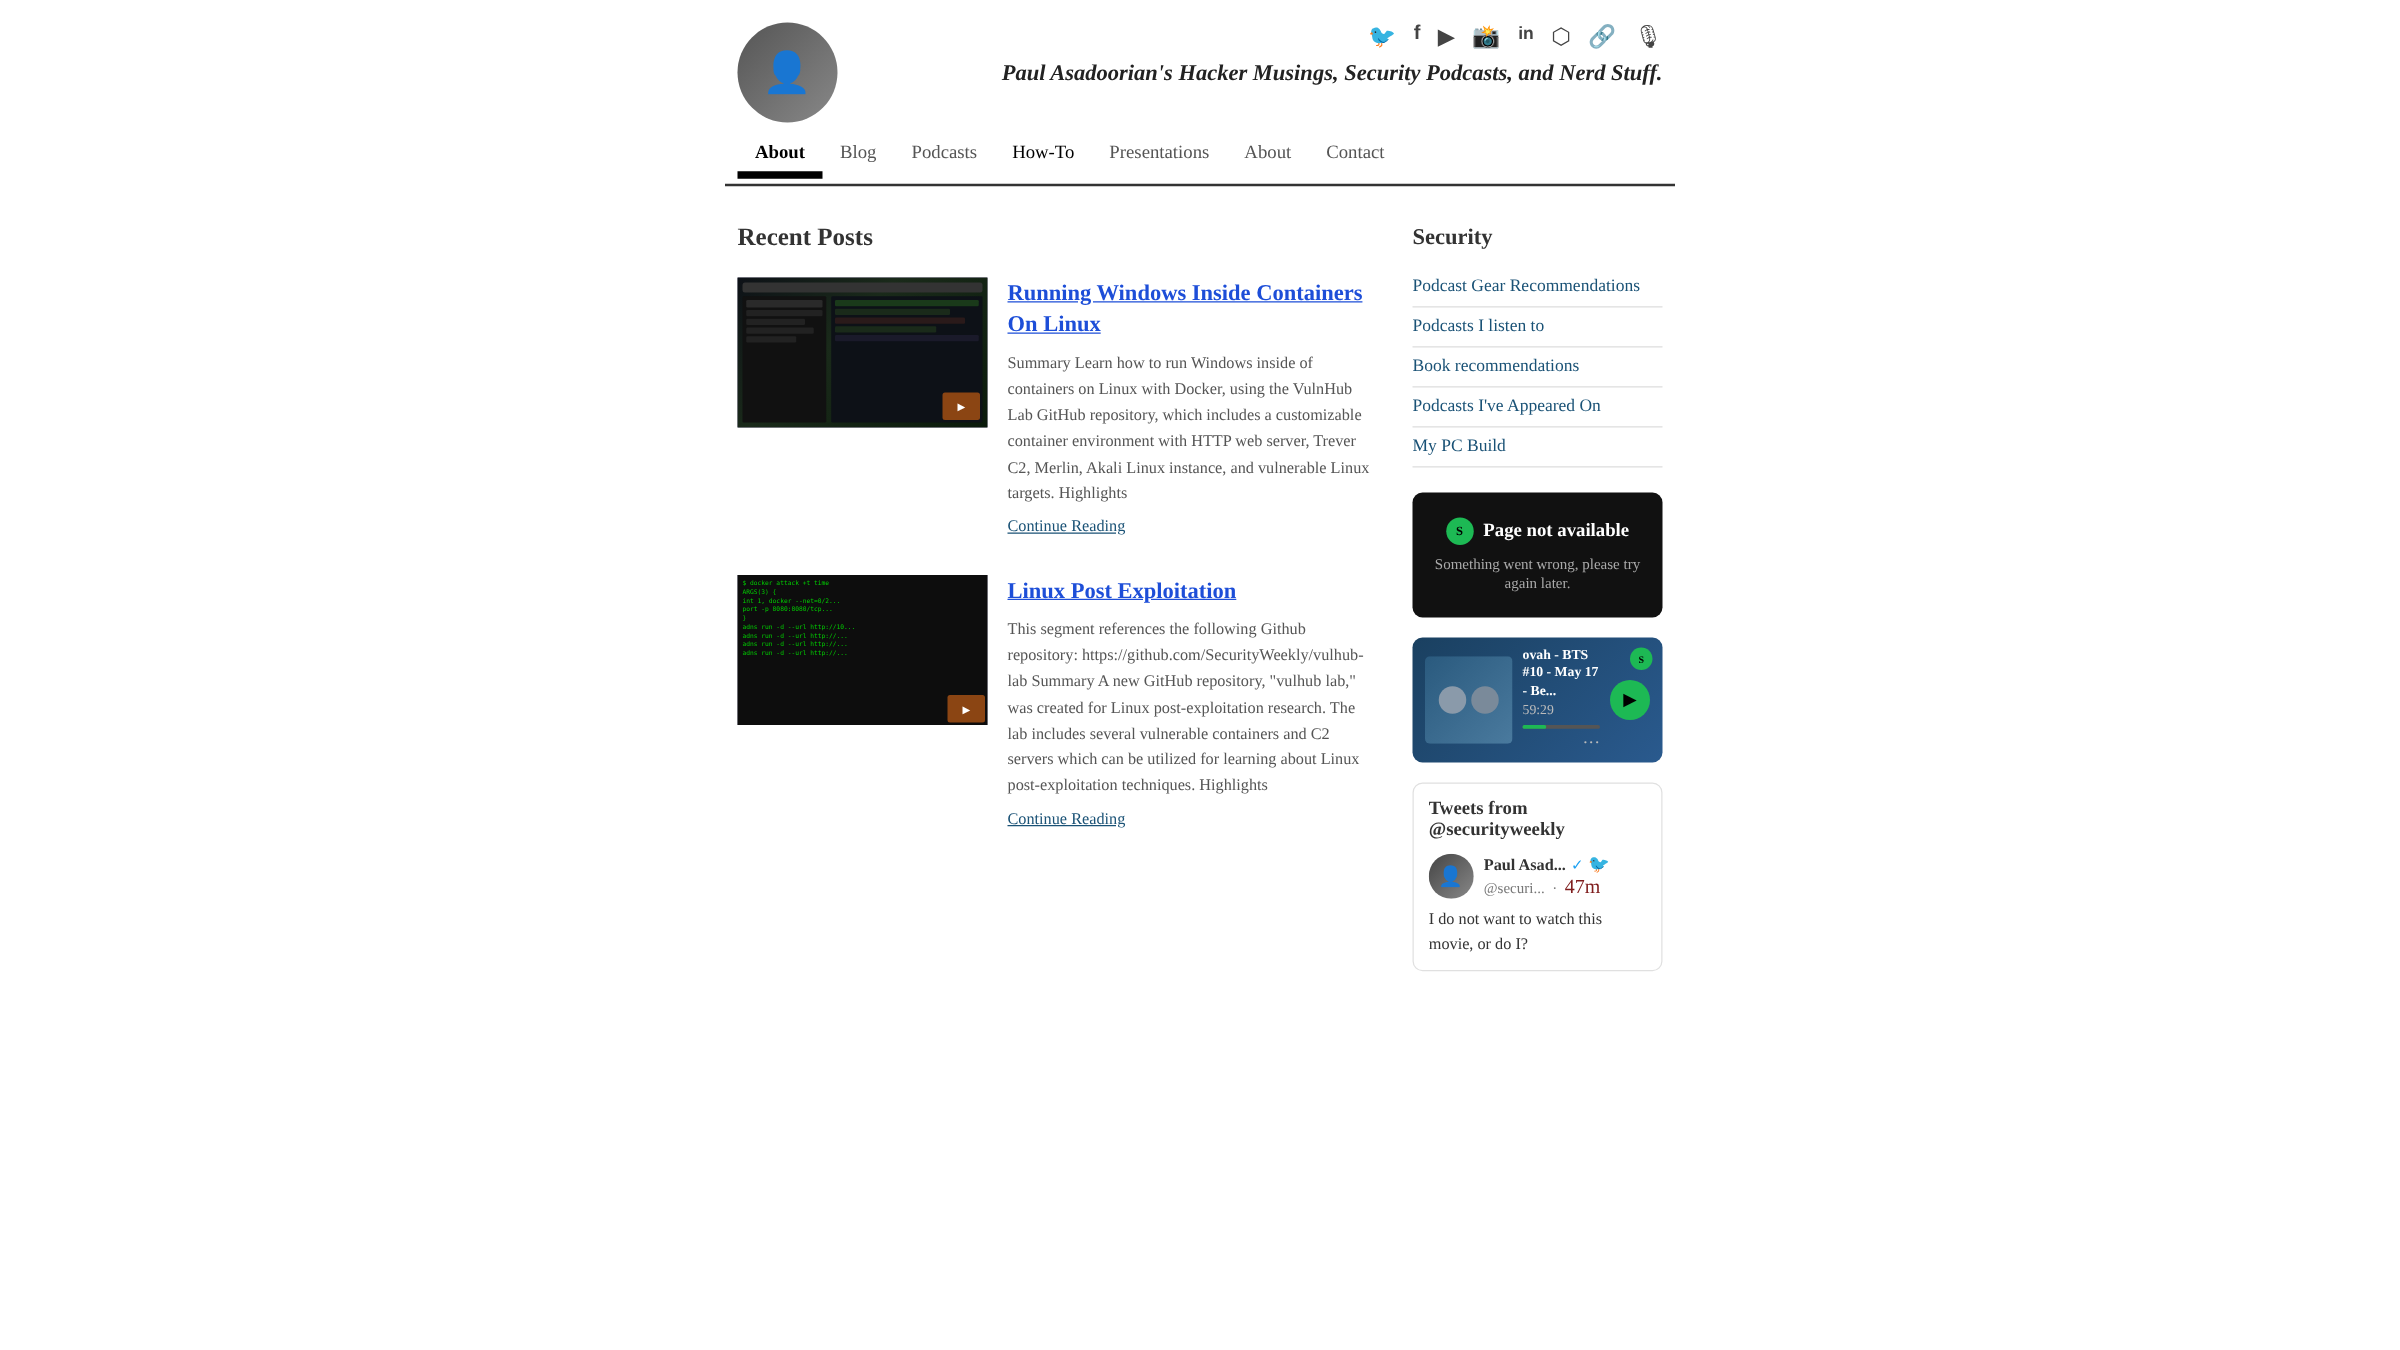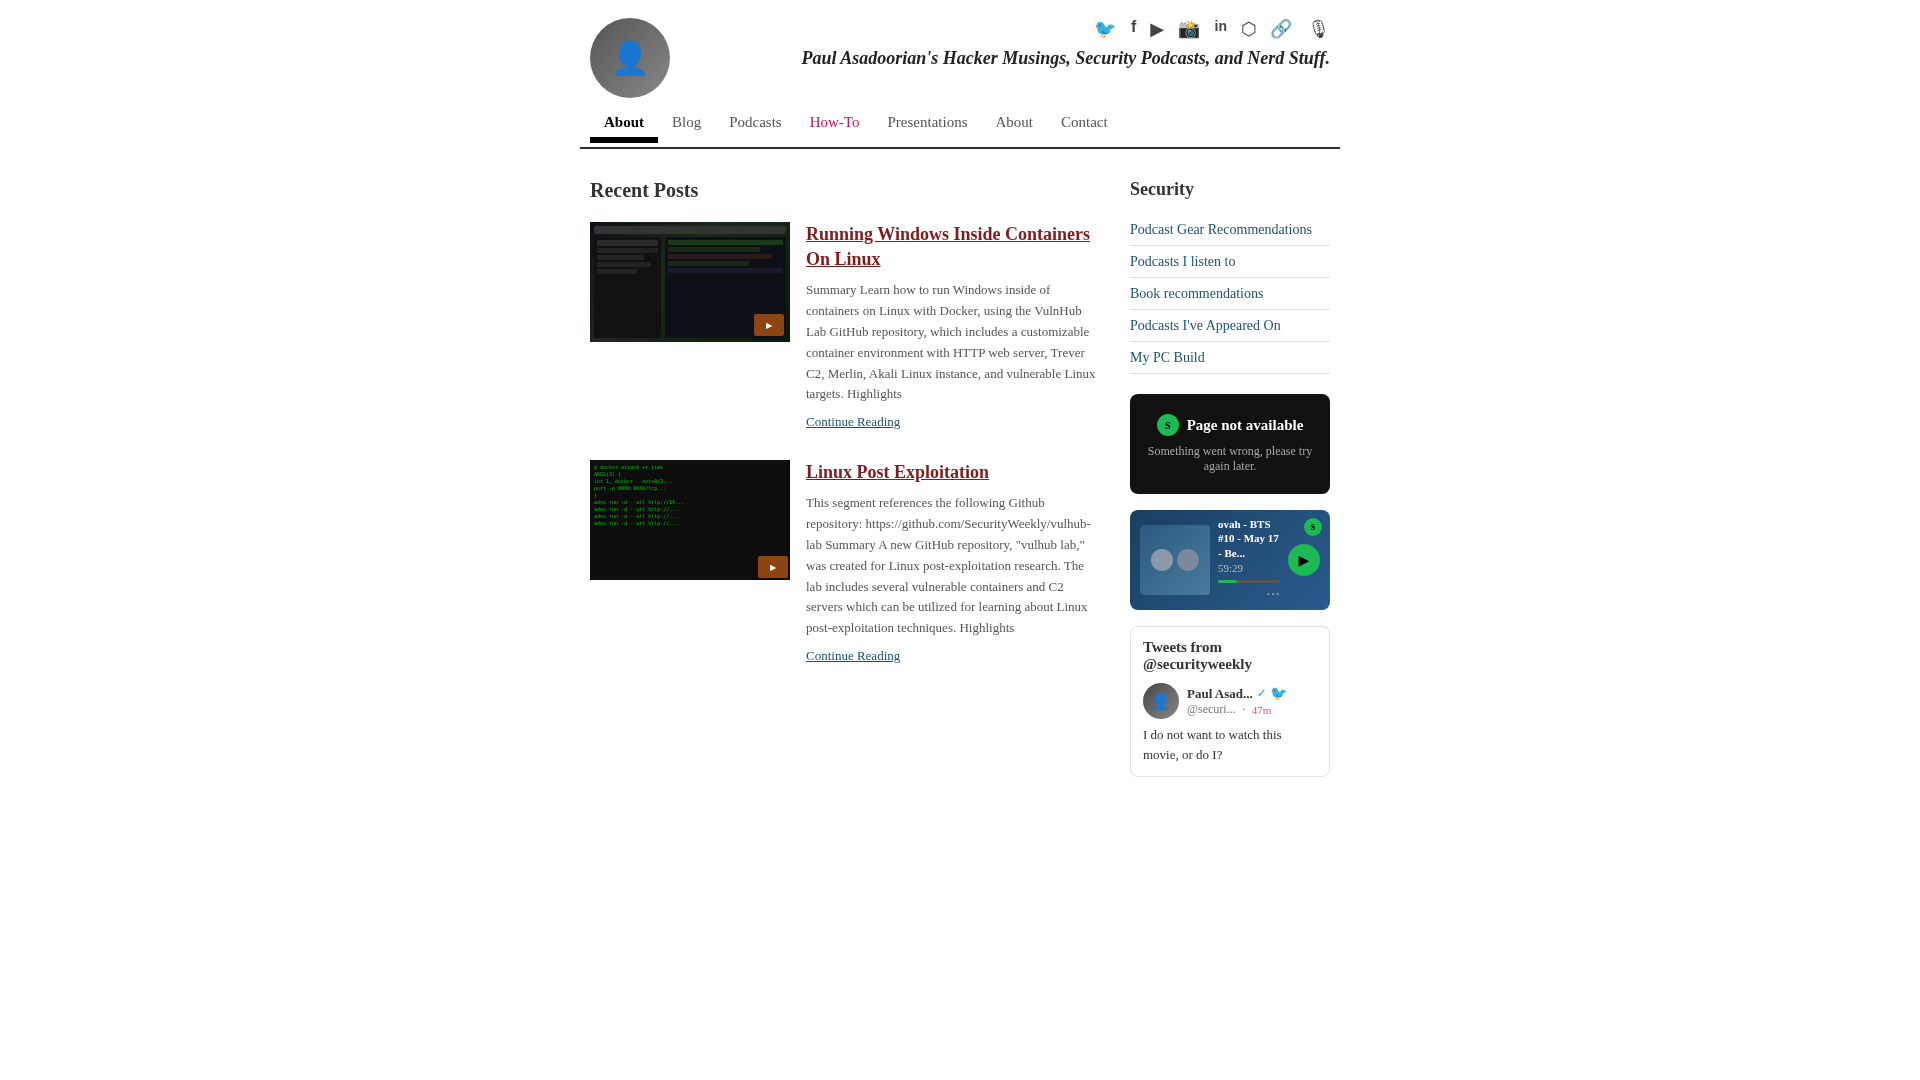--- a/index.html
+++ b/index.html
@@ -17,21 +17,21 @@
     .sidebar { width: 200px; flex-shrink: 0; }
 
     
     .recent-posts-heading { font-size: 20px; font-weight: bold; margin-bottom: 20px; }
 
     
     .post-item { display: flex; gap: 16px; margin-bottom: 30px; }
     .post-thumbnail { width: 200px; flex-shrink: 0; }
     .post-thumbnail .thumb-img { width: 200px; height: 120px; background: #1a1a2e; display: flex; align-items: center; justify-content: center; overflow: hidden; position: relative; }
     .post-title { font-size: 18px; color: #1a5276; margin-bottom: 8px; line-height: 1.4; }
-    .post-title a { color: #7f1d1d; text-decoration: underline; }
+    .post-title a { color: #1d4ed8; text-decoration: underline; }
     .post-summary { font-size: 13px; color: #555; line-height: 1.6; margin-bottom: 8px; }
     .continue-reading { font-size: 13px; color: #1a5276; text-decoration: underline; cursor: pointer; }
 
     
     .sidebar-heading { font-size: 18px; font-weight: bold; margin-bottom: 14px; }
     .sidebar-links { list-style: none; margin-bottom: 20px; }
     .sidebar-links li { border-bottom: 1px solid #ddd; padding: 7px 0; }
     .sidebar-links li a { text-decoration: none; color: #1a5276; font-size: 14px; }
 
     
@@ -88,21 +88,21 @@
       <li class="active" style="border-bottom:3px solid #000;">
         <a href="#" style="text-decoration:none; color:#000; padding:6px 14px; display:block; font-size:15px; font-weight:bold;">About</a>
       </li>
       <li>
         <a href="#" style="text-decoration:none; color:#555; padding:6px 14px; display:block; font-size:15px;">Blog</a>
       </li>
       <li>
         <a href="#" style="text-decoration:none; color:#555; padding:6px 14px; display:block; font-size:15px;">Podcasts</a>
       </li>
       <li>
-        <a href="#" style="text-decoration:none; color:#be185d; padding:6px 14px; display:block; font-size:15px;">How-To</a>
+        <a href="#" style="text-decoration:none; color:#000000; padding:6px 14px; display:block; font-size:15px;">How-To</a>
       </li>
       <li>
         <a href="#" style="text-decoration:none; color:#555; padding:6px 14px; display:block; font-size:15px;">Presentations</a>
       </li>
       <li>
         <a href="#" style="text-decoration:none; color:#555; padding:6px 14px; display:block; font-size:15px;">About</a>
       </li>
       <li>
         <a href="#" style="text-decoration:none; color:#555; padding:6px 14px; display:block; font-size:15px;">Contact</a>
       </li>
@@ -243,20 +243,20 @@
         </div>
         <div>
           <div style="display:flex;align-items:center;gap:4px;">
             <span class="tweet-name">Paul Asad...</span>
             <span class="tweet-verified">✓</span>
             <span style="color:#1da1f2;font-size:14px;">🐦</span>
           </div>
           <div style="display:flex;align-items:center;gap:6px;">
             <span class="tweet-handle">@securi...</span>
             <span style="font-size:12px;color:#777;">·</span>
-            <span style="font-size:11px;color:#ec4899;">47m</span>
+            <span style="font-size:16px;color:#7f1d1d;">47m</span>
           </div>
         </div>
       </div>
       <p class="tweet-text">I do not want to watch this movie, or do I?</p>
     </div>
   </div>
 </div>
 
 </body></html>

